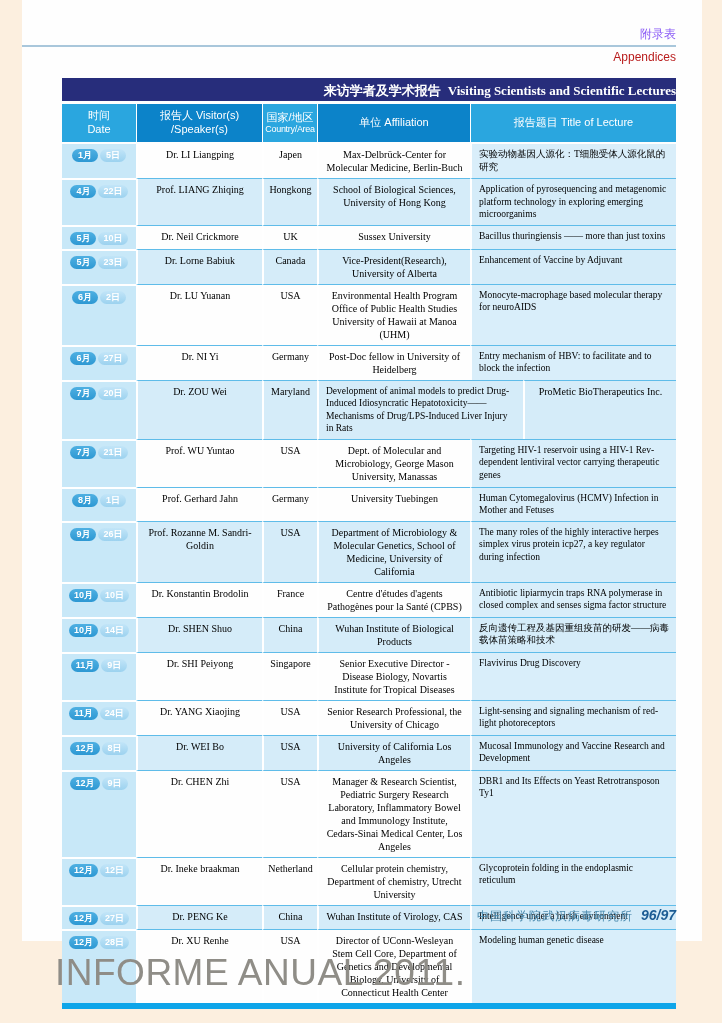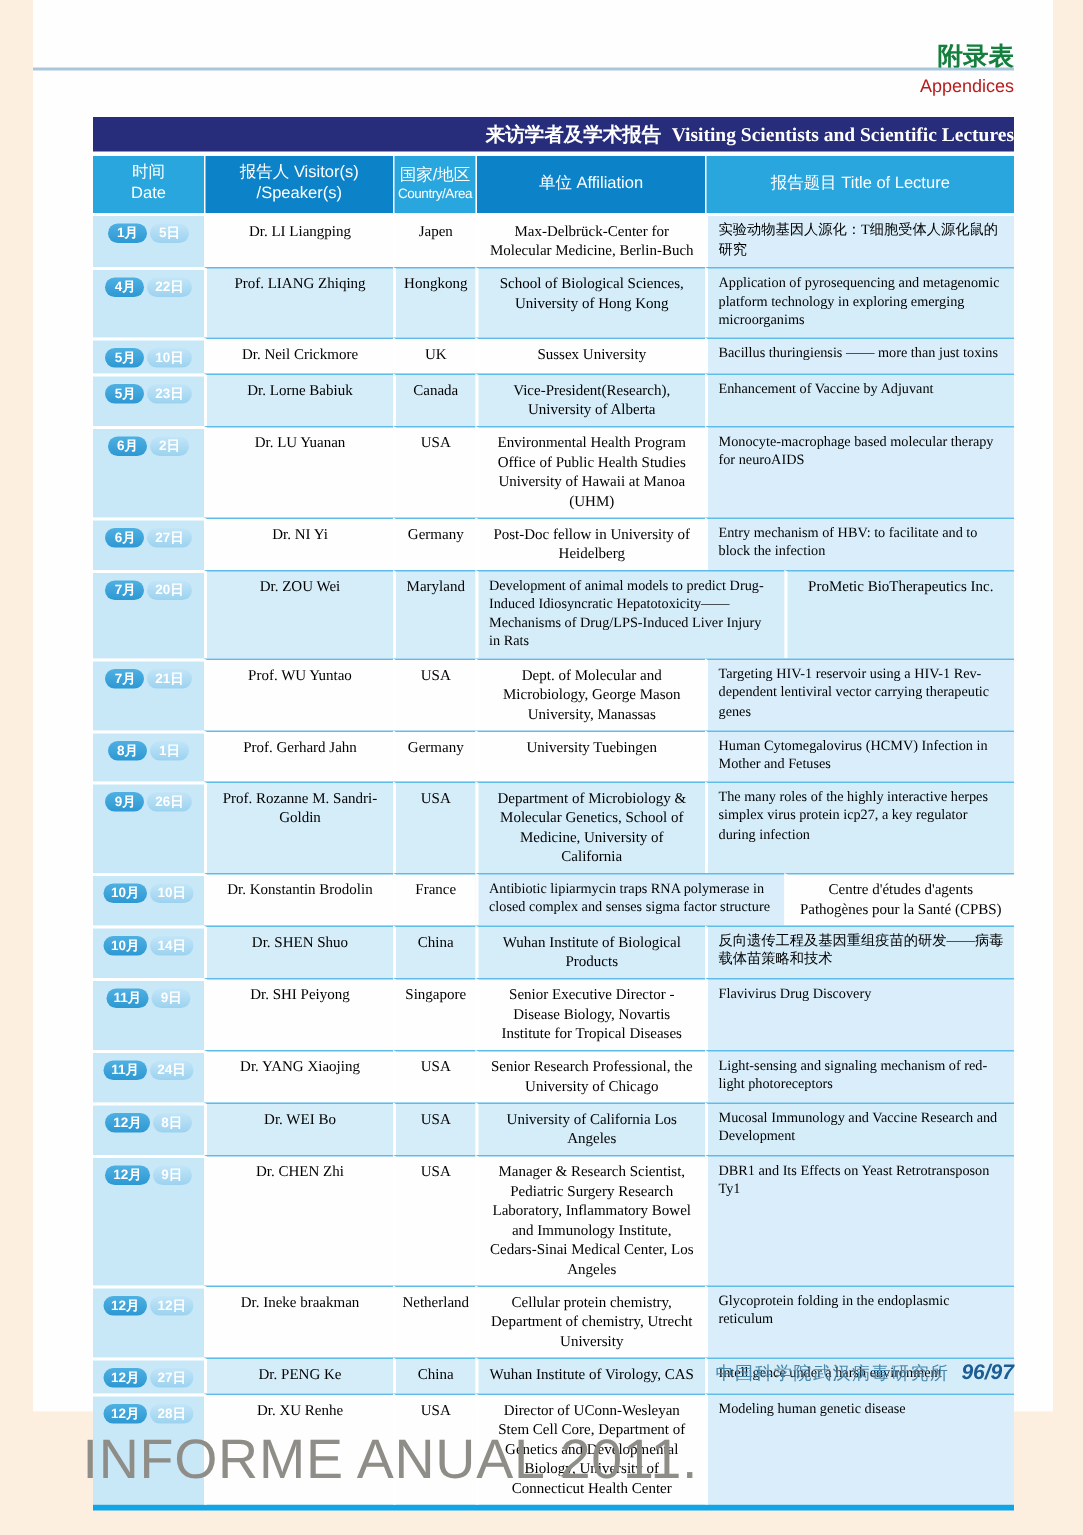--- a/index.html
+++ b/index.html
@@ -12,21 +12,21 @@
   }
   .page {
     position:absolute; left:22px; top:0;
     width:680px; height:941px;
     background:#fefefe;
   }
   
   .appendix-zh {
     position:absolute; right:26px; top:26px;
     font-family:"Liberation Sans", sans-serif;
-    font-weight:bold; font-size:17px; color:#15803d;
+    font-weight:normal; font-size:12px; color:#8b5cf6;
   }
   .top-rule {
     position:absolute; left:0; top:45px;
     width:654px; height:2px; background:#a9c7db;
   }
   .appendix-en {
     position:absolute; right:26px; top:50px;
     font-family:"Liberation Sans", sans-serif;
     font-size:12px; color:#b91c1c;
   }
@@ -47,21 +47,21 @@
     font-size:11px; line-height:1.25; text-align:center;
     display:flex; flex-direction:column; justify-content:center;
     height:38px;
   }
   .hcell + .hcell { border-left:1px solid #ffffff; }
   .hcell.light { background:#2aa6df; }
   .hcell.dark  { background:#0c83c9; }
   .hcell .l2small { font-size:9px; letter-spacing:-0.3px; }
   .w1{width:74px;} .w2{width:126px;} .w3{width:55px;} .w4{width:153px;text-align:center;} .w5{width:206px;}
 
-  .tbody { margin-top:2px; border-bottom:4px solid #0ea5e9; }
+  .tbody { margin-top:2px; border-bottom:6px solid #0ea5e9; }
   .row { display:flex; }
   .cell {
     font-size:10px; line-height:1.3; padding:4px 7px;
     border-top:1px solid #5fbce9;
     background:#fefefe;
   }
   .row:first-child .cell { border-top:none; }
   .cell + .cell { border-left:2px solid #ffffff; }
   .cell.c1 {
     background:#c8e8f8; border-top:2px solid #ffffff;
@@ -262,22 +262,22 @@
         </div>
         <div class="row">
           <div class="cell c1 w1">
             <span class="badge">
               <span class="pill month">10月</span>
               <span class="pill day">10日</span>
             </span>
           </div>
           <div class="cell c2 w2">Dr. Konstantin Brodolin</div>
           <div class="cell c3 w3">France</div>
+          <div class="cell c4 w4">Centre d'études d'agents Pathogènes pour la Santé (CPBS)</div>
           <div class="cell c5 w5">Antibiotic lipiarmycin traps RNA polymerase in closed complex and senses sigma factor structure</div>
-          <div class="cell c4 w4">Centre d'études d'agents Pathogènes pour la Santé (CPBS)</div>
         </div>
         <div class="row tint">
           <div class="cell c1 w1">
             <span class="badge">
               <span class="pill month">10月</span>
               <span class="pill day">14日</span>
             </span>
           </div>
           <div class="cell c2 w2">Dr. SHEN Shuo</div>
           <div class="cell c3 w3">China</div>

